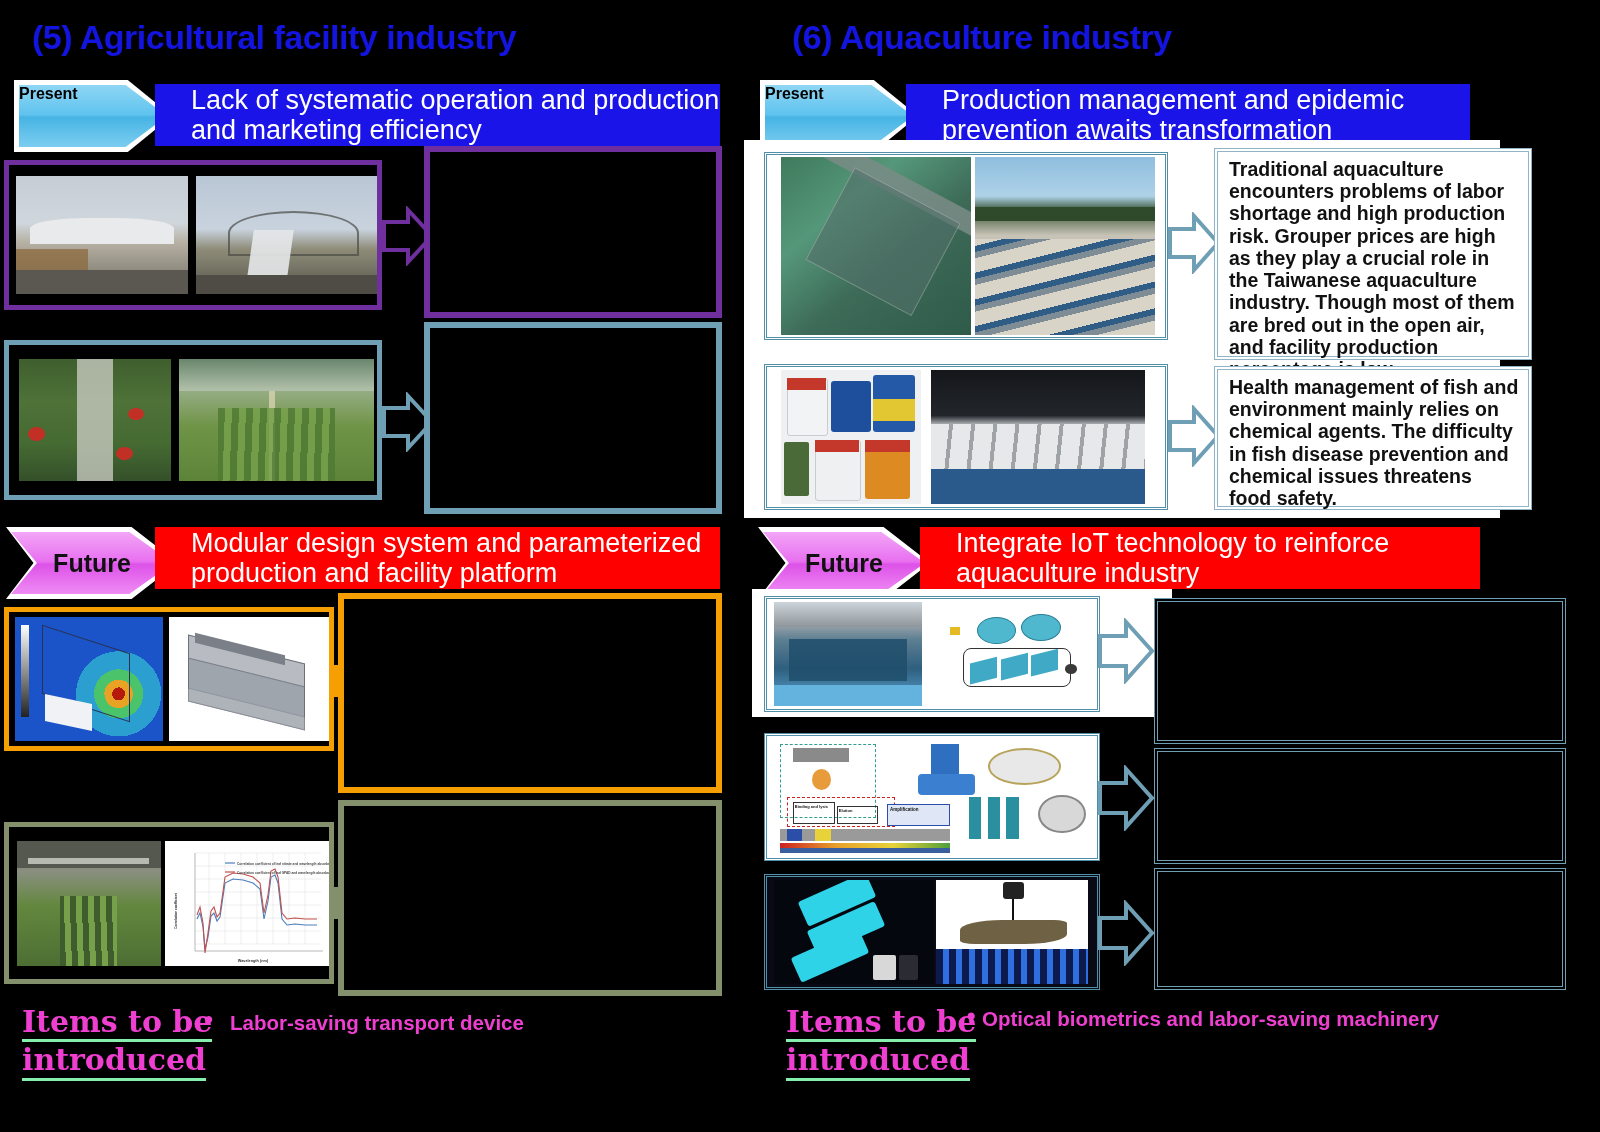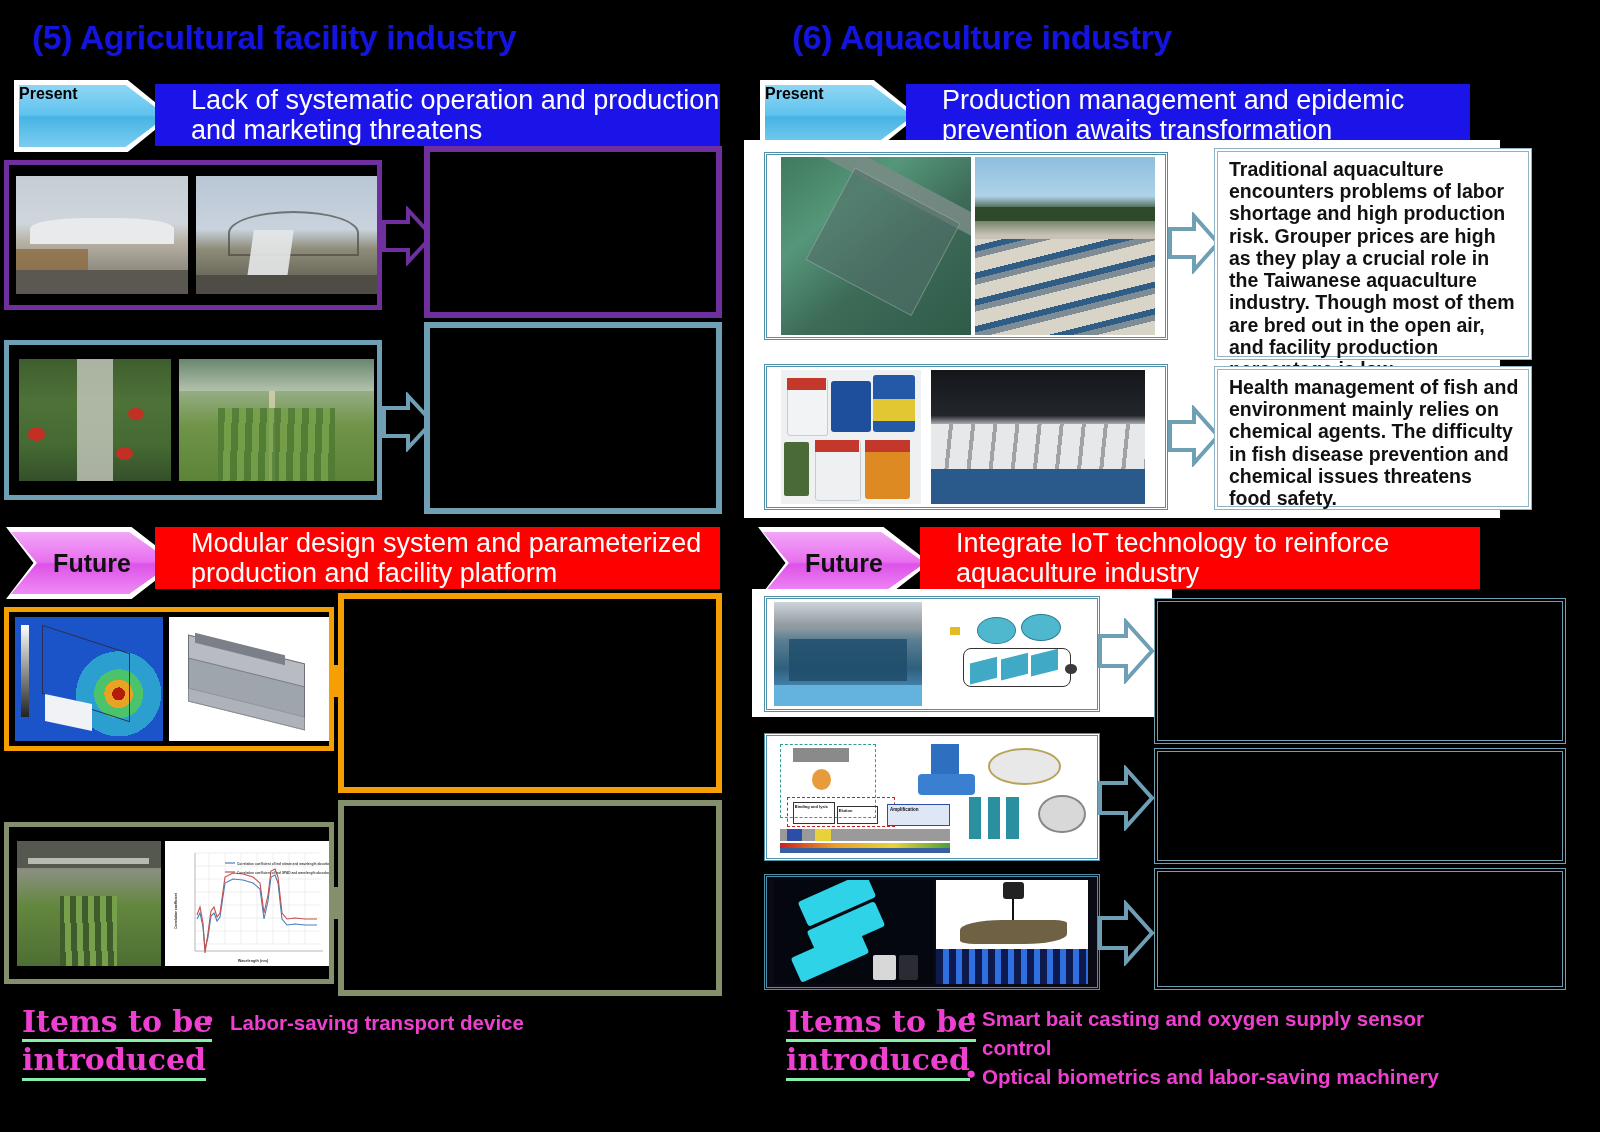--- a/index.html
+++ b/index.html
@@ -76,21 +76,21 @@
 <body>
 
 <div class="abs sec-title" style="left:32px;top:18px;">(5) Agricultural facility industry</div>
 
 <div class="abs banner" style="left:14px;top:80px;">
   <div class="tag-present-wrap">
     <div class="tag-present"><span>Present</span></div>
   </div>
 </div>
 <div class="abs bar-present banner-bar" style="left:155px;top:84px;width:565px;height:62px;">
-  <span>Lack of systematic operation and production and marketing threatens</span>
+  <span>Lack of systematic operation and production and marketing efficiency</span>
 </div>
 
 <div class="abs photo-box pb-purple" style="left:4px;top:160px;width:378px;height:150px;">
   <div class="thumb" style="left:0;margin-left:7px;width:172px;height:118px;
         background:linear-gradient(to bottom,#c6cdd4 0%,#cfd6dc 40%,#b7b1a4 56%,#6d6b5f 100%);">
     <div style="position:absolute;left:8%;top:36%;width:84%;height:22%;background:#e8eaec;border-radius:40% 40% 0 0;"></div>
     <div style="position:absolute;left:0;top:62%;width:42%;height:18%;background:#8c6a3e;opacity:.75;"></div>
     <div style="position:absolute;left:0;top:80%;width:100%;height:20%;background:#5a5850;"></div>
   </div>
   <div class="thumb" style="margin-left:8px;width:182px;height:118px;
@@ -366,15 +366,14 @@
   <path d="M2,18 L28,18 L28,4 L54,33 L28,62 L28,48 L2,48 Z" fill="none" stroke="#6f9fb5" stroke-width="4"></path>
 </svg>
 
 <div class="abs res-box rb-double" style="left:1154px;top:868px;width:412px;height:122px;"></div>
 
 <div class="abs items-label" style="left:786px;top:1004px;">
   <span>Items to be</span>
   <span>introduced</span>
 </div>
 <ul class="abs items-list tight" style="left:966px;top:1004px;width:520px;">
-  <li>Smart bait casting and oxygen supply sensor control</li>
   <li>Optical biometrics and labor-saving machinery</li>
 </ul>
 
 </body></html>

